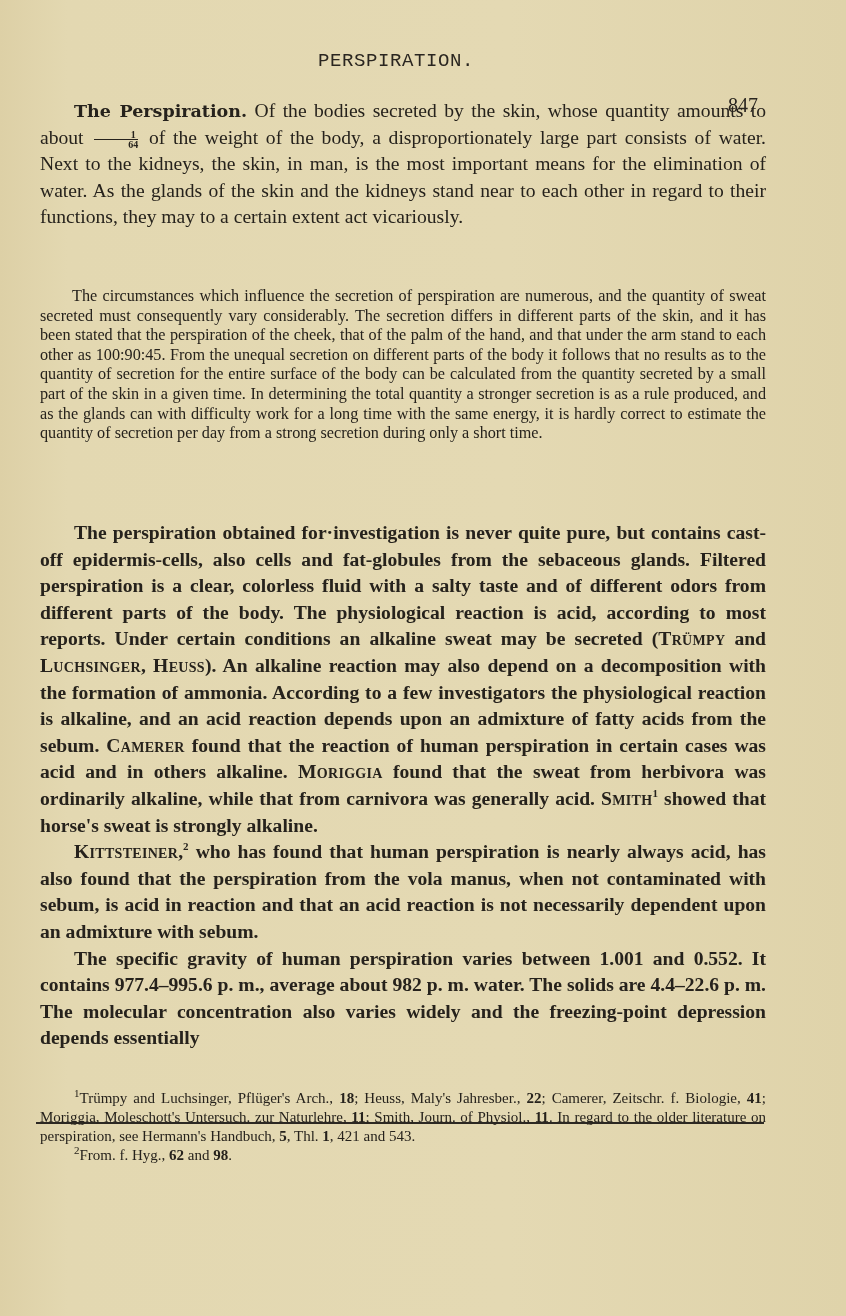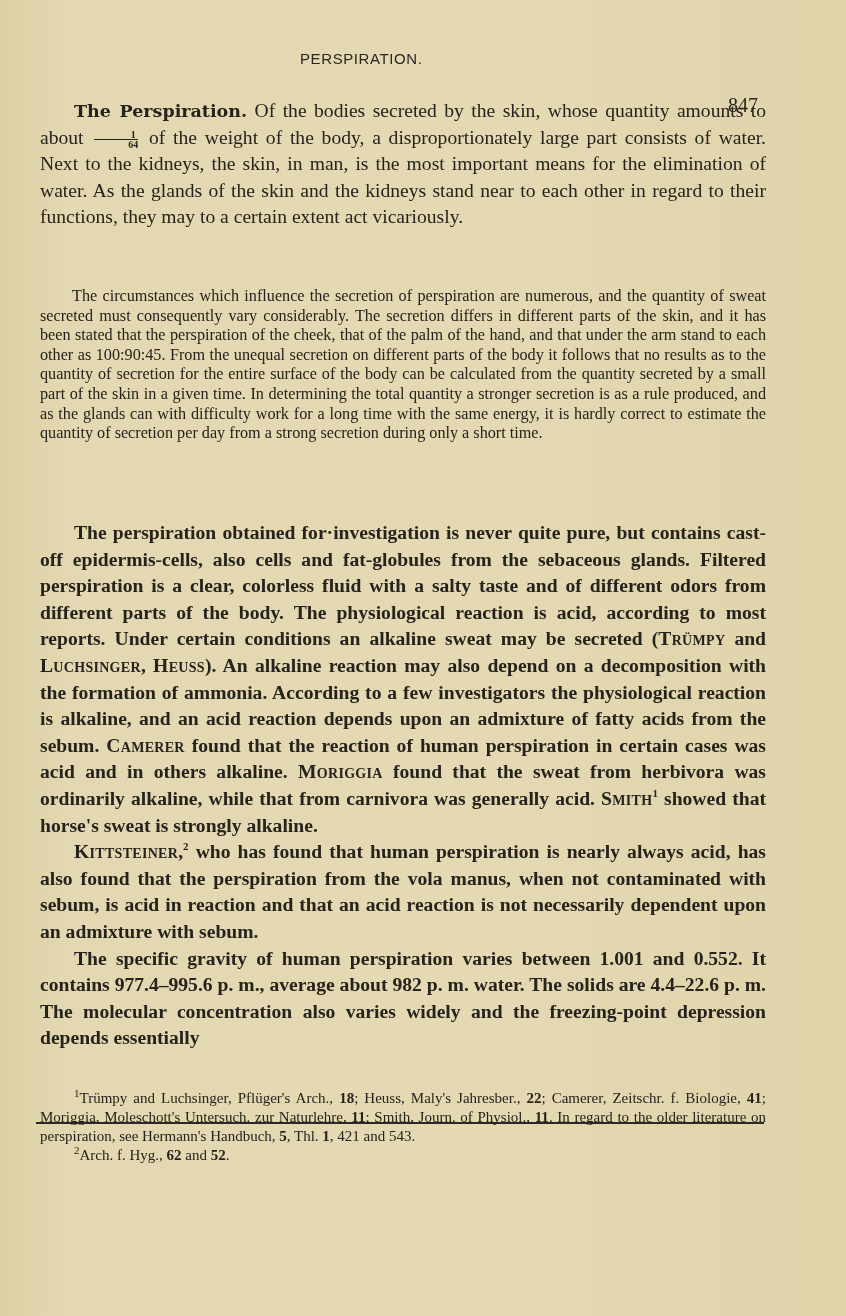--- a/index.html
+++ b/index.html
@@ -23,24 +23,24 @@
     }
     .running-head {
       position: absolute;
       top: 50px;
       left: 0;
       width: 846px;
       height: 24px;
     }
     .running-title {
       position: absolute;
-      left: 300px;
+      left: 318px;
       top: 0;
-      font-family: Liberation Sans, sans-serif;
-      font-size: 15px;
+      font-family: Liberation Mono, monospace;
+      font-size: 19px;
       letter-spacing: 0.6px;
       color: #2a2620;
     }
     .page-number {
       position: absolute;
       left: 728px;
       top: 0;
       font-family: "Liberation Serif", serif;
       font-size: 20px;
       color: #2a2620;
@@ -134,16 +134,16 @@
     <p class="indent">
       <span class="sc">Kittsteiner</span>,<sup>2</sup><span> who has found that human perspiration is nearly always acid, has also found that the perspiration from the vola manus, when not contaminated with sebum, is acid in reaction and that an acid reaction is not necessarily dependent upon an admixture with sebum.</span>
     </p>
     <p class="indent">The specific gravity of human perspiration varies between 1.001 and 0.552. It contains 977.4–995.6 p. m., average about 982 p. m. water. The solids are 4.4–22.6 p. m. The molecular concentration also varies widely and the freezing-point depression depends essentially</p>
   </div>
 
   <div class="rule"></div>
 
   <div class="text-block footnote" style="top:1089px;">
     <p class="indent" id="fn1"><sup>1</sup><span>Trümpy and Luchsinger, Pflüger's Arch., </span><b class="vol">18</b><span>; Heuss, Maly's Jahresber., </span><b class="vol">22</b><span>; Camerer, Zeitschr. f. Biologie, </span><b class="vol">41</b><span>; Moriggia, Moleschott's Untersuch. zur Naturlehre, </span><b class="vol">11</b><span>; Smith, Journ. of Physiol., </span><b class="vol">11</b><span>. In regard to the older literature on perspiration, see Hermann's Handbuch, </span><b class="vol">5</b><span>, Thl. </span><b class="vol">1</b><span>, 421 and 543.</span></p>
-    <p class="indent" id="fn2"><sup>2</sup><span>Arch. f. Hyg., </span><b class="vol">62</b><span> and </span><b class="vol">52</b><span>.</span></p>
+    <p class="indent" id="fn2"><sup>2</sup><span>From. f. Hyg., </span><b class="vol">62</b><span> and </span><b class="vol">98</b><span>.</span></p>
   </div>
 
 </div>
 
 </body></html>

